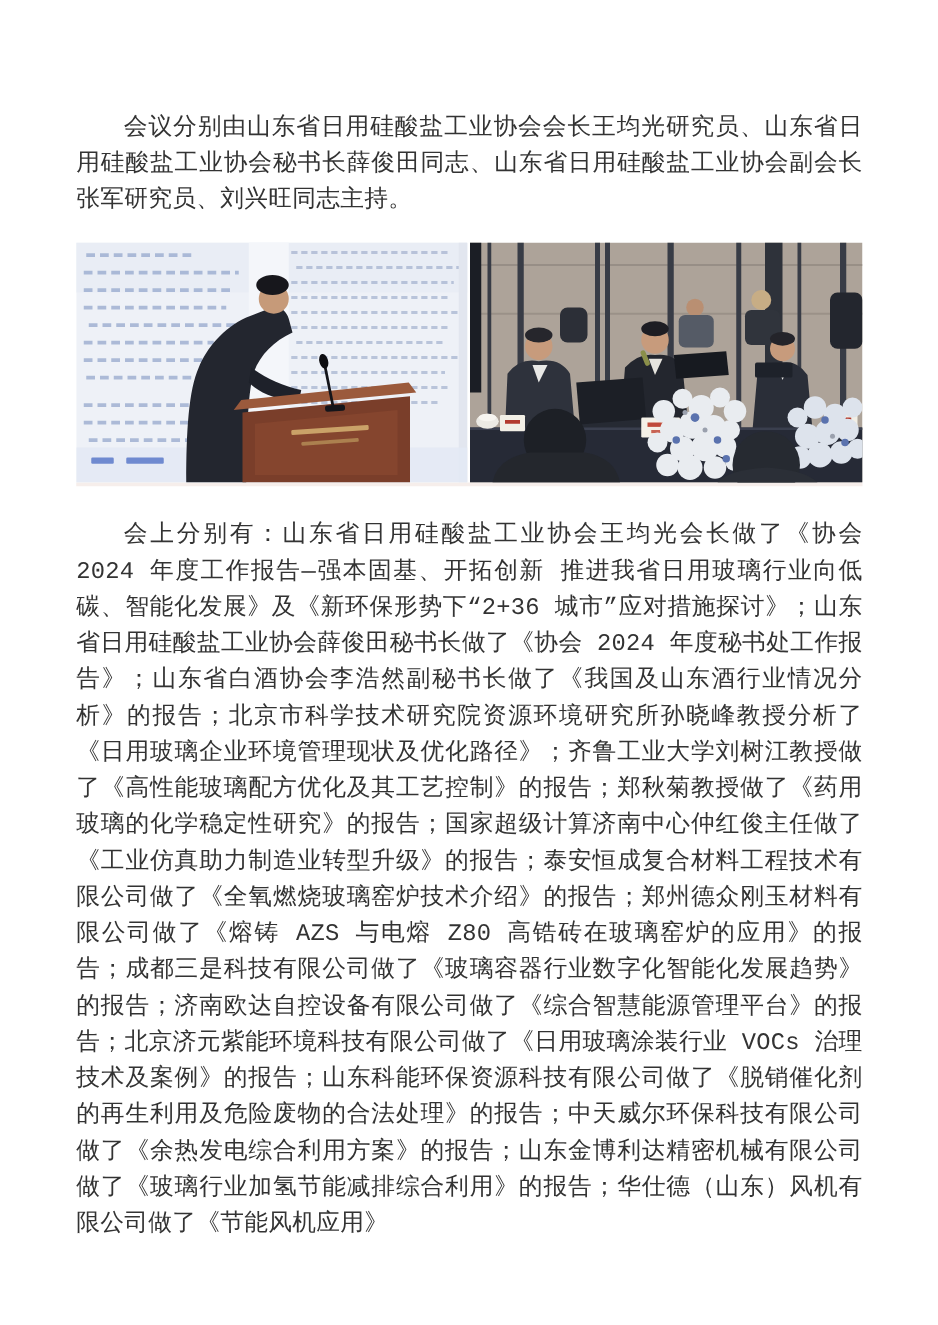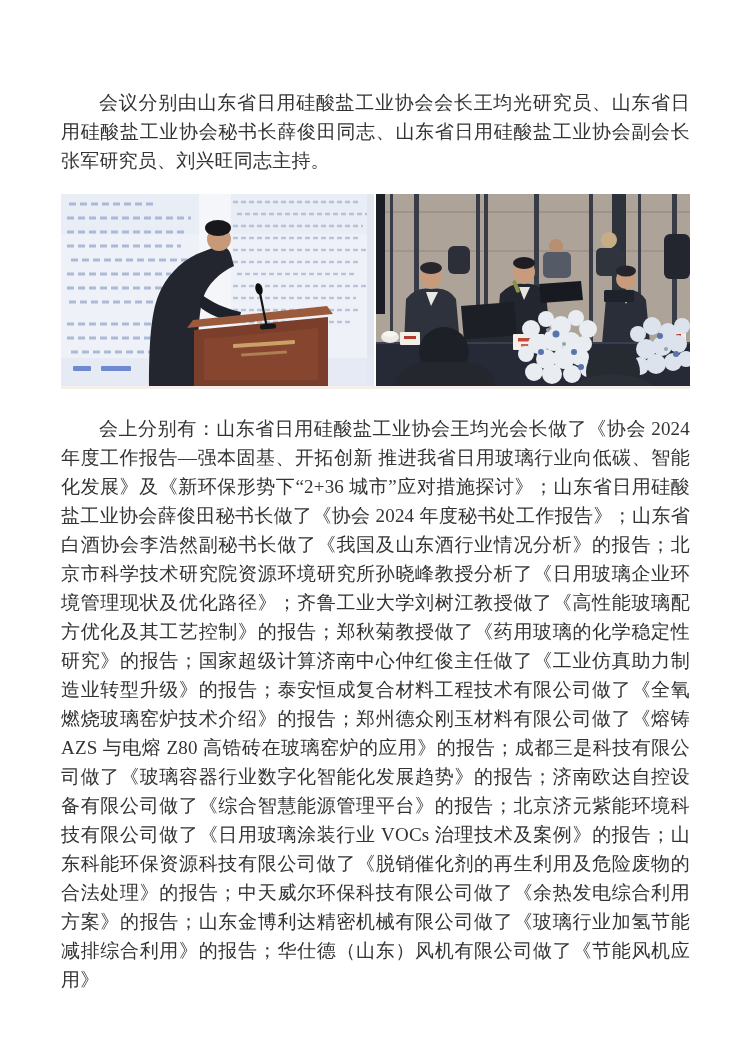--- a/index.html
+++ b/index.html
@@ -6,21 +6,21 @@
     margin: 0;
     padding: 0;
     background: #ffffff;
   }
   .page {
     position: relative;
     width: 750px;
     height: 1060px;
     background: #ffffff;
     overflow: hidden;
-    font-family: Liberation Serif, serif;
+    font-family: Liberation Mono, monospace;
   }
   .content {
     position: absolute;
     left: 61px;
     top: 88px;
     width: 629px;
   }
   p.para {
     margin: 0;
     font-size: 19px;

